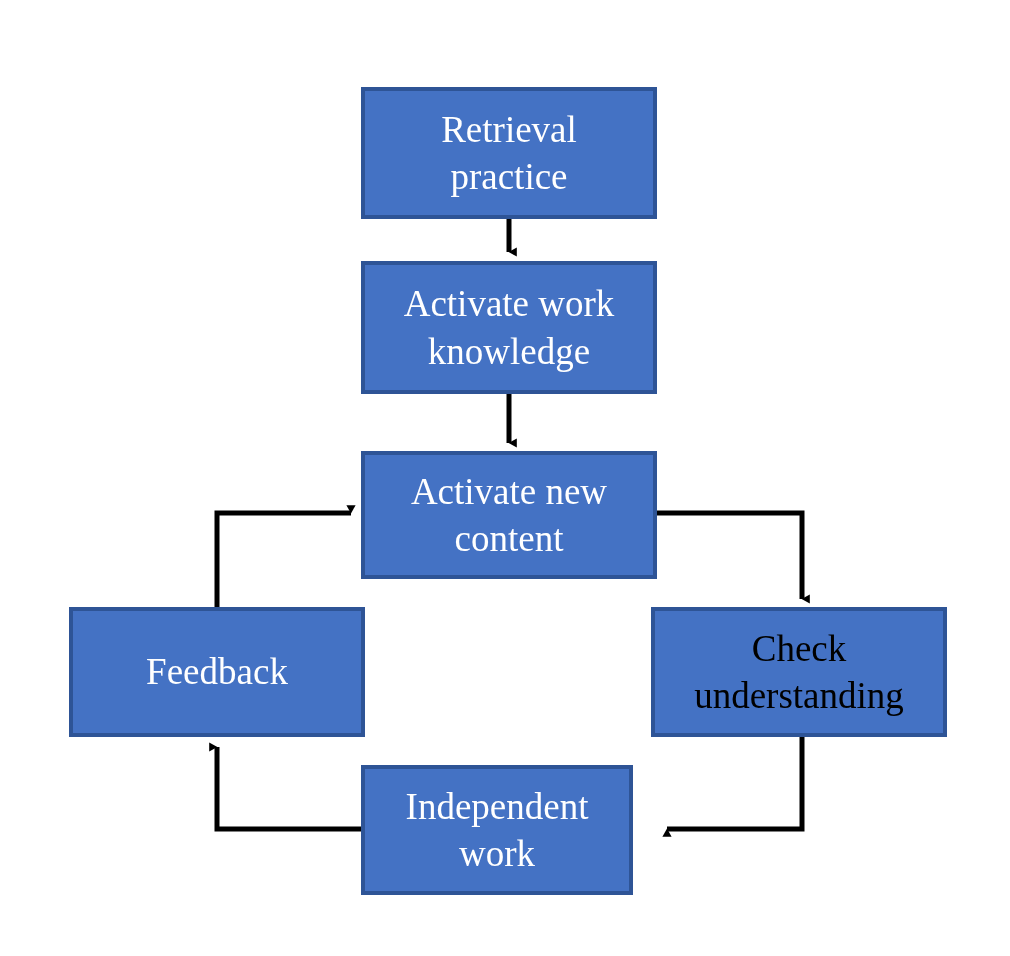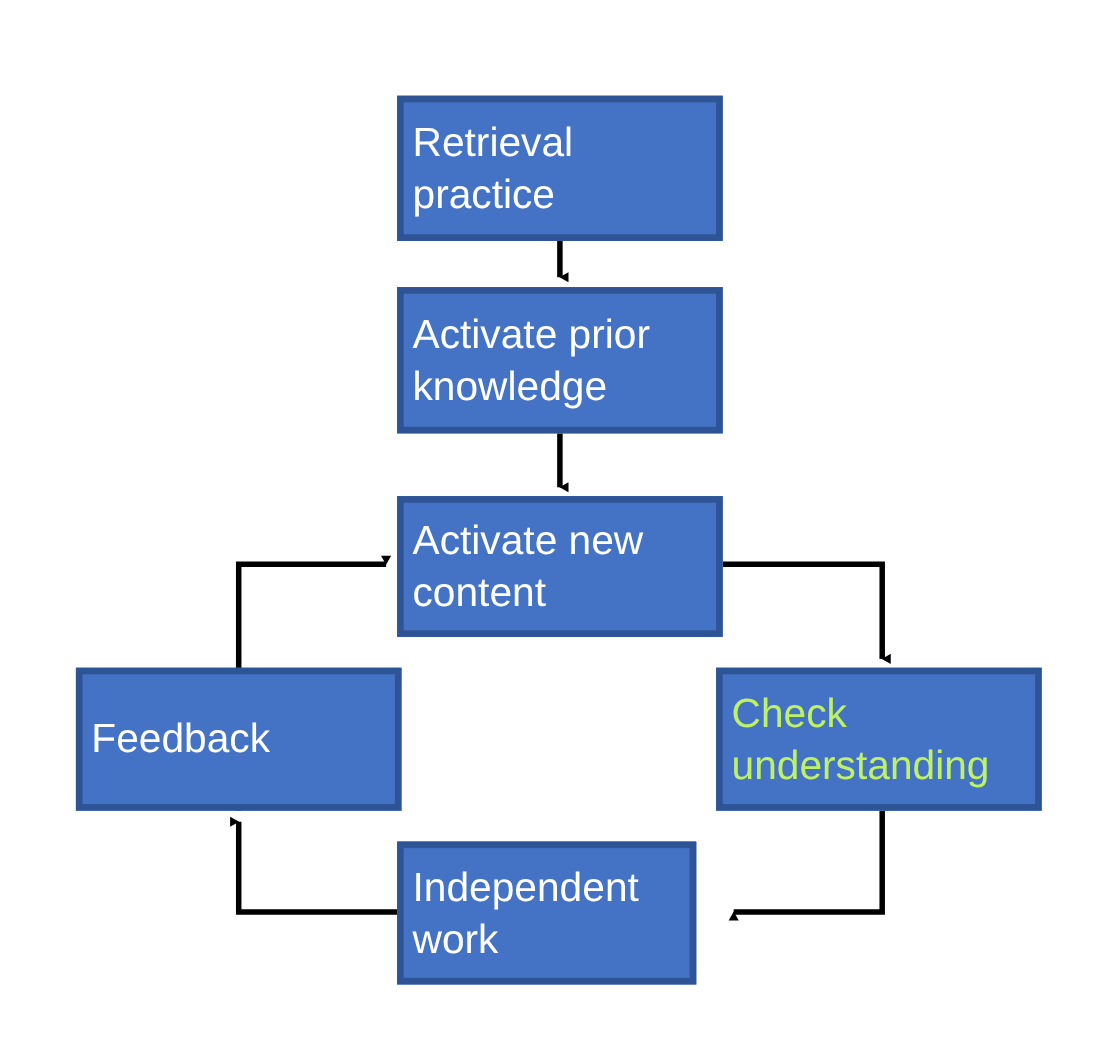--- a/index.html
+++ b/index.html
@@ -24,26 +24,27 @@
     left: 0;
     top: 0;
     width: 1010px;
     height: 956px;
     display: block;
   }
   .node-box {
     position: absolute;
     box-sizing: border-box;
     background: #4472C4;
-    border: 6px solid #7f1d1d;
+    border: 4px solid #7f1d1d;
     display: flex;
     align-items: center;
     justify-content: center;
+    text-align: center;
     color: #FFFFFF;
-    font-family: Liberation Sans, sans-serif;
+    font-family: Liberation Serif, serif;
     font-size: 37px;
     font-weight: 400;
     line-height: 1.28;
     letter-spacing: 0px;
     white-space: pre-line;
     user-select: none;
   }
   .node-label {
     display: block;
     width: 100%;
@@ -81,30 +82,30 @@
         <polyline points="217,737 217,513 351,513" marker-end="url(#arrow-right)" stroke="#000000"></polyline>
       </g>
   </svg>
 
   <div class="node-box" style="left: 361px; top: 87px; width: 296px; height: 132px; background: rgb(68, 114, 196); border-color: rgb(46, 84, 150); color: rgb(255, 255, 255);">
     <span class="node-label">Retrieval
 practice</span>
   </div>
 
   <div class="node-box" style="left: 361px; top: 261px; width: 296px; height: 133px; background: rgb(68, 114, 196); border-color: rgb(46, 84, 150); color: rgb(255, 255, 255);">
-    <span class="node-label">Activate prior
+    <span class="node-label">Activate work
 knowledge</span>
   </div>
 
   <div class="node-box" style="left: 361px; top: 451px; width: 296px; height: 128px; background: rgb(68, 114, 196); border-color: rgb(46, 84, 150); color: rgb(255, 255, 255);">
     <span class="node-label">Activate new
 content</span>
   </div>
 
-  <div class="node-box" style="left: 651px; top: 607px; width: 296px; height: 130px; background: rgb(68, 114, 196); border-color: rgb(46, 84, 150); color: #bef264;">
+  <div class="node-box" style="left: 651px; top: 607px; width: 296px; height: 130px; background: rgb(68, 114, 196); border-color: rgb(46, 84, 150); color: #000000;">
     <span class="node-label">Check
 understanding</span>
   </div>
 
   <div class="node-box" style="left: 69px; top: 607px; width: 296px; height: 130px; background: rgb(68, 114, 196); border-color: rgb(46, 84, 150); color: rgb(255, 255, 255);">
     <span class="node-label">Feedback</span>
   </div>
 
   <div class="node-box" style="left: 361px; top: 765px; width: 272px; height: 130px; background: rgb(68, 114, 196); border-color: rgb(46, 84, 150); color: rgb(255, 255, 255);">
     <span class="node-label">Independent

